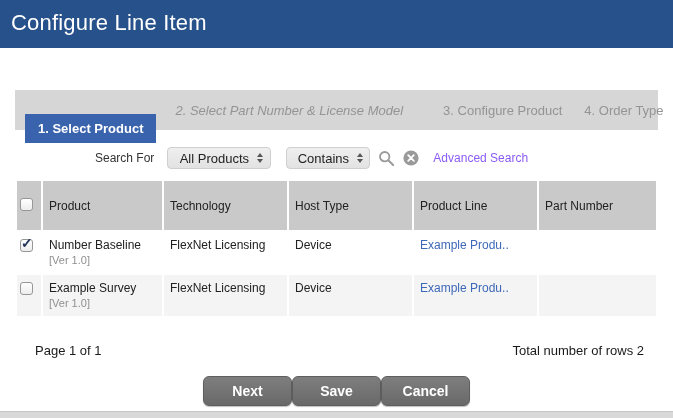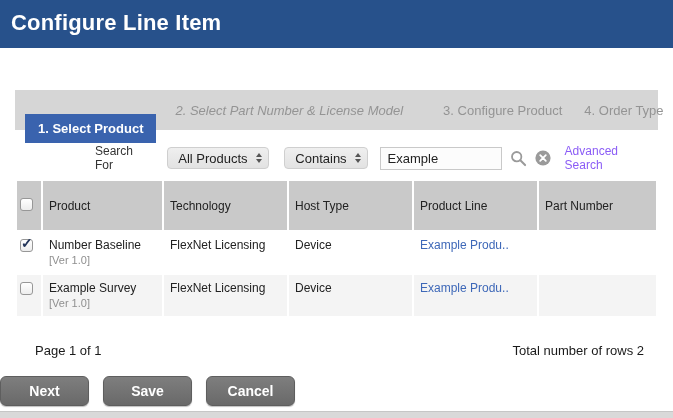--- a/index.html
+++ b/index.html
@@ -3,21 +3,21 @@
 <meta charset="utf-8">
 <style>
   * { box-sizing: border-box; }
   html,body { margin:0; padding:0; }
   body {
     width:673px; height:418px; background:#ffffff; position:relative; overflow:hidden;
     font-family:"Liberation Sans", sans-serif; -webkit-font-smoothing:antialiased;
   }
   
   .hdr { height:48px; background:#27518B; }
-  .hdr h1 { margin:0; padding:10px 0 0 11px; color:#ffffff; font-size:22px; font-weight:700; letter-spacing:.2px; }
+  .hdr h1 { margin:0; padding:10px 0 0 11px; color:#ffffff; font-size:22px; font-weight:400; letter-spacing:.2px; }
 
   
   .stepper { margin:42px 15px 0 15px; height:40px; background:#D6D6D6; display:flex; align-items:center;
              font-size:13px; color:#949494; }
   .step { white-space:nowrap; cursor:default; }
   .step2 { margin-left:19px;font-style:italic; }
   .step3 { margin-left:40px; }
   .step4 { margin-left:22px; }
   .step.active { margin-left:10px; background:#3A63AE; color:#ffffff; font-weight:700; padding:7px 13px;margin-top:36px; }
 
@@ -60,21 +60,21 @@
   
   .cb { display:inline-block; width:13px; height:13px; border:1px solid #979797; border-radius:3px;
         background:linear-gradient(#ffffff,#ededed); position:relative; cursor:pointer; margin-top:1px; }
   .cb i { position:absolute; top:-5px; left:0px; font-style:normal; font-size:14px; font-weight:700; color:#23355a; }
 
   
   .pager { margin:25px 15px 0 15px; display:flex; justify-content:space-between;
            padding:0 14px 0 20px; font-size:13px; color:#1a1a1a; }
 
   
-  .actions { position:absolute; left:0; right:0; top:376px; display:flex; gap:14px; }
+  .actions { position:absolute; left:0; right:0; top:376px; display:flex; justify-content:center; }
   .actions button { width:89px; height:30px; background:linear-gradient(#7e7e7e,#696969); border:1px solid #5e5e5e;
                     border-radius:6px; color:#ffffff; font-family:inherit; font-weight:700; font-size:14px;
                     cursor:pointer; box-shadow:0 1px 1px rgba(0,0,0,.25); }
 
   .bottom-strip { position:absolute; left:0; bottom:0; width:673px; height:7px;
                   background:#D9D9D9; border-top:1px solid #C6C6C6; }
 </style>
 </head>
 <body>
 
@@ -98,21 +98,20 @@
         <i class="dn"></i>
       </span>
   </div>
   <div class="sel w2">
     <span>Contains</span>
     <span class="arrows">
         <i class="up"></i>
         <i class="dn"></i>
       </span>
   </div>
-  <input class="search-input" type="text" value="Example" style="">
   <span class="icon-btn">
     <svg width="17" height="17" viewBox="0 0 16 16">
       <circle cx="6.3" cy="6.3" r="4.4" fill="none" stroke="#9A9A9A" stroke-width="1.7"></circle>
       <line x1="9.7" y1="9.7" x2="14.2" y2="14.2" stroke="#9A9A9A" stroke-width="1.9" stroke-linecap="round"></line>
     </svg>
   </span>
   <span class="icon-btn">
     <svg width="16" height="16" viewBox="0 0 16 16">
       <circle cx="8" cy="8" r="7.6" fill="#9A9A9A"></circle>
       <path d="M5.2 5.2 L10.8 10.8 M10.8 5.2 L5.2 10.8" stroke="#ffffff" stroke-width="1.8" stroke-linecap="round"></path>

